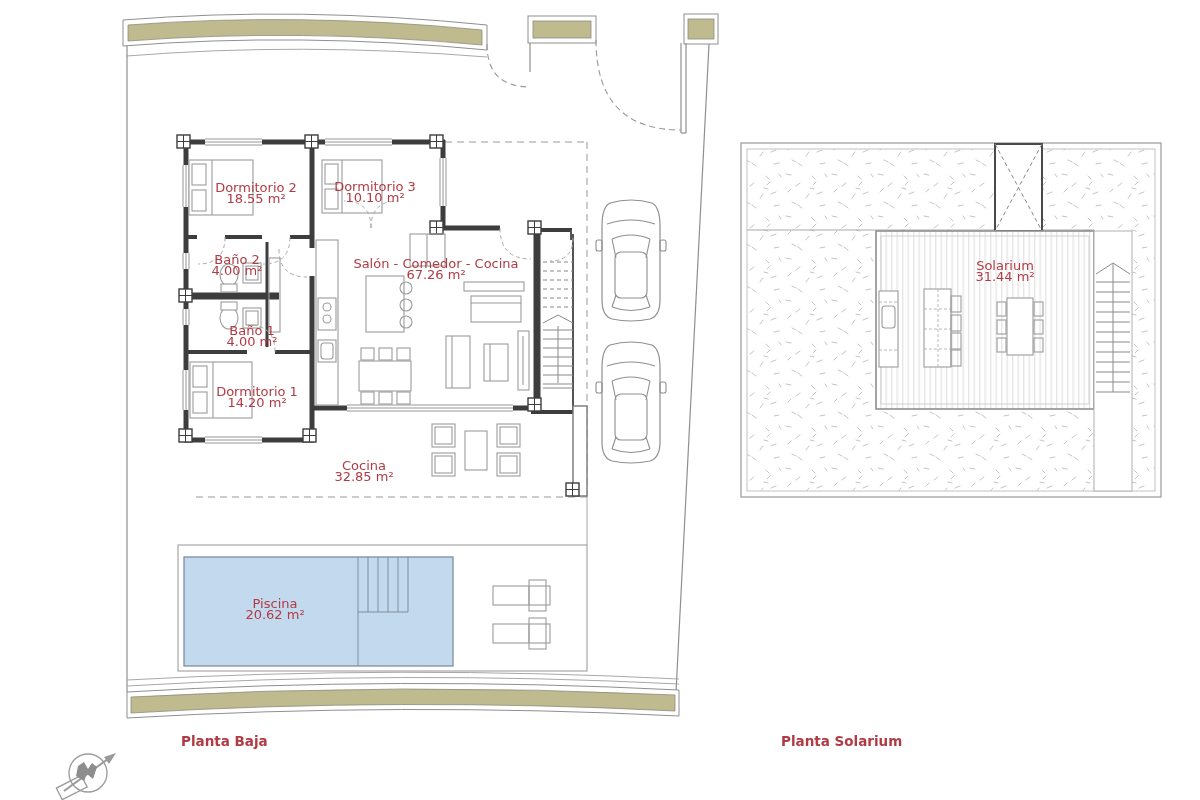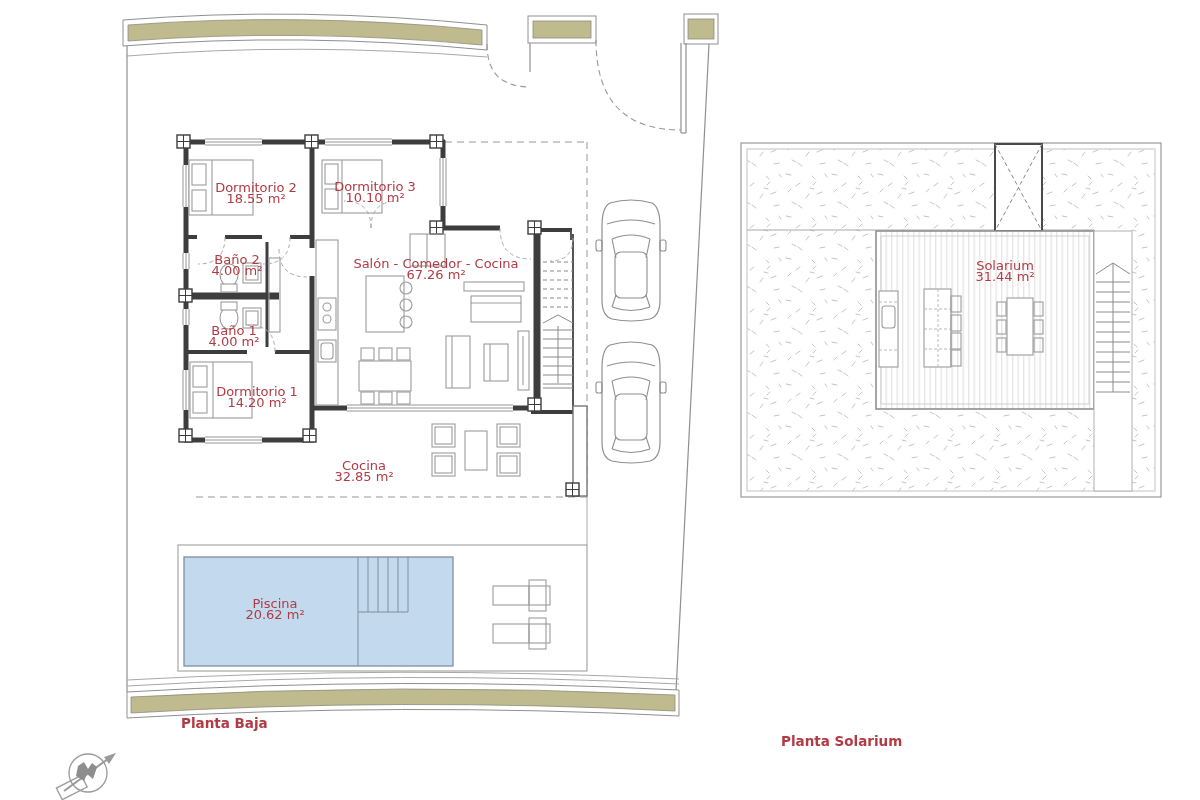--- a/index.html
+++ b/index.html
@@ -392,21 +392,21 @@
   <span>18.55 m²</span>
 </div>
 <div class="plan-label" style="left:375px;top:192px">
   <span>Dormitorio 3</span>
   <span>10.10 m²</span>
 </div>
 <div class="plan-label" style="left:237px;top:265px">
   <span>Baño 2</span>
   <span>4.00 m²</span>
 </div>
-<div class="plan-label" style="left:234px;top:336px">
+<div class="plan-label" style="left:252px;top:336px">
   <span>Baño 1</span>
   <span>4.00 m²</span>
 </div>
 <div class="plan-label" style="left:257px;top:397px">
   <span>Dormitorio 1</span>
   <span>14.20 m²</span>
 </div>
 <div class="plan-label" style="left:436px;top:269px">
   <span>Salón - Comedor - Cocina</span>
   <span>67.26 m²</span>
@@ -417,16 +417,16 @@
 </div>
 <div class="plan-label" style="left:275px;top:609px">
   <span>Piscina</span>
   <span>20.62 m²</span>
 </div>
 <div class="plan-label" style="left:1005px;top:271px">
   <span>Solarium</span>
   <span>31.44 m²</span>
 </div>
 
-<div class="plan-title" style="left:181px;top:715px">Planta Baja</div>
+<div class="plan-title" style="left:181px;top:733px">Planta Baja</div>
 <div class="plan-title" style="left:781px;top:733px">Planta Solarium</div>
 
 </div>
 
 </body></html>

